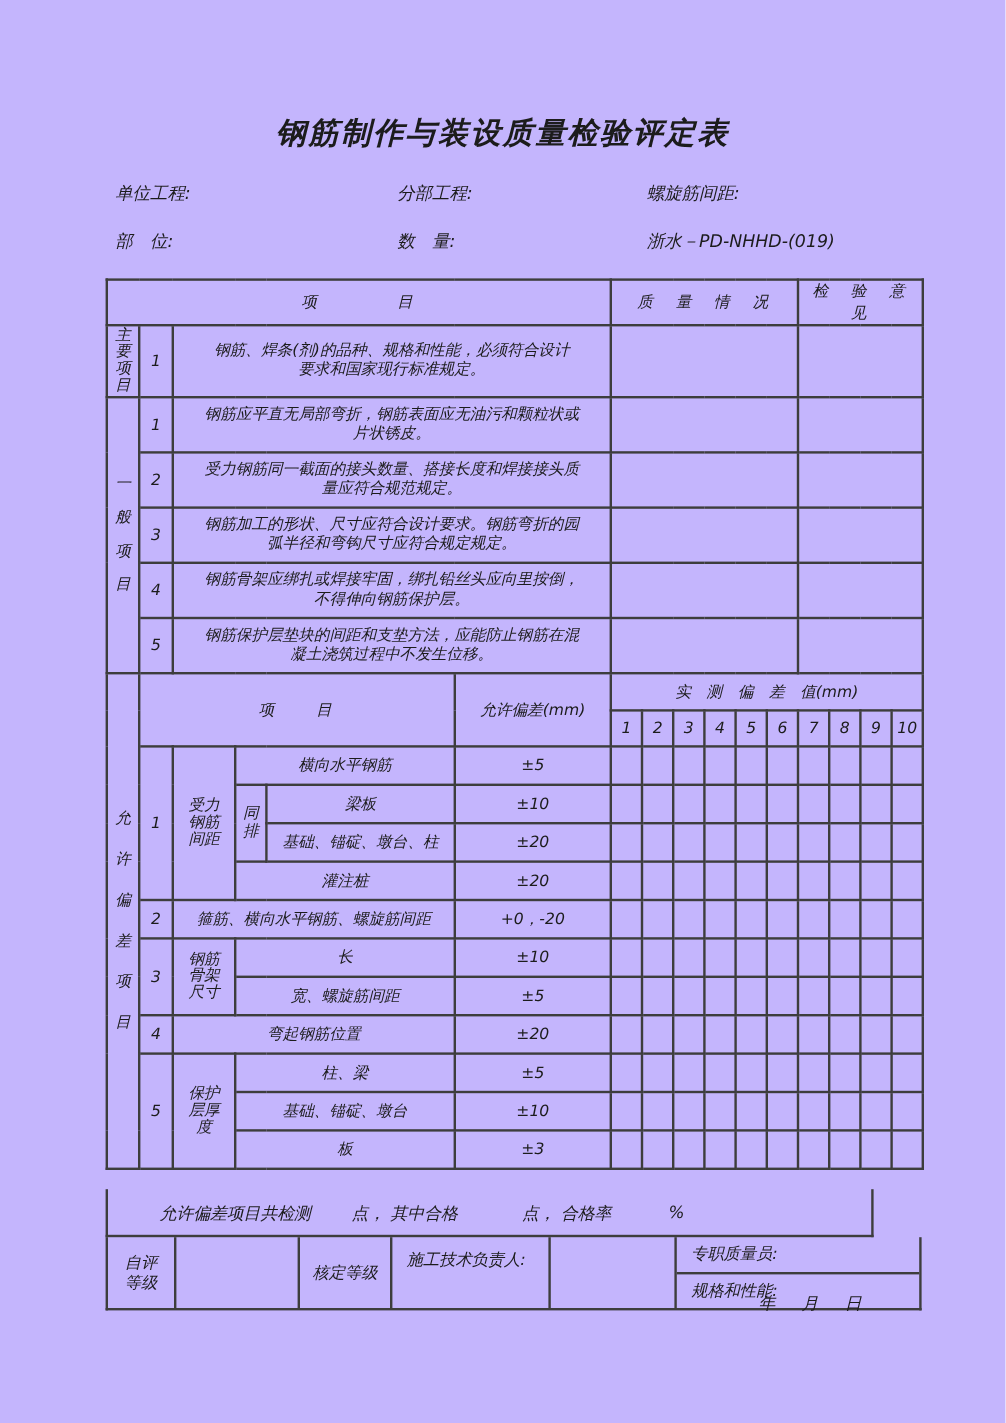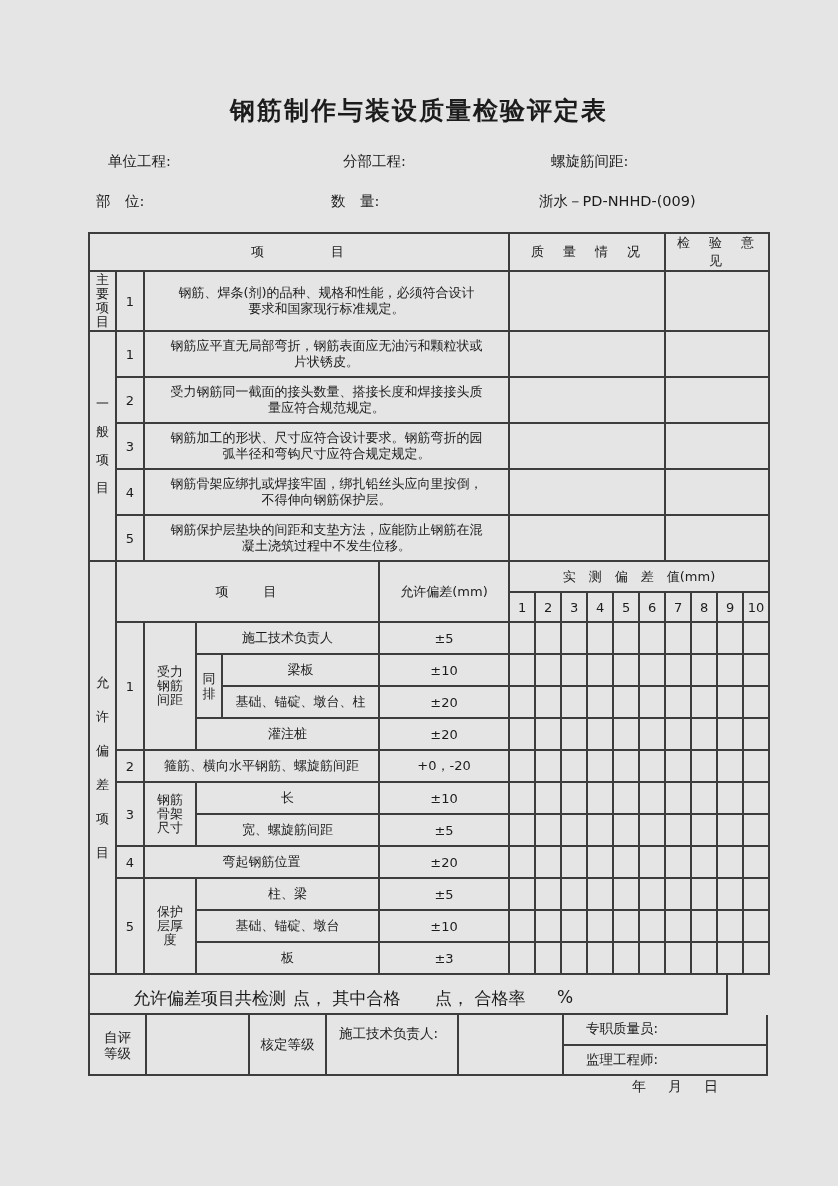--- a/index.html
+++ b/index.html
@@ -2,29 +2,29 @@
 <html><head>
 <meta charset="utf-8">
 <style>
   * { margin:0; padding:0; box-sizing:border-box; }
   html,body { background:#ffffff; }
   body {
     width:838px; height:1186px; position:relative;
     font-family:"DejaVu Sans", sans-serif;
     color:#1c1c1c;
   }
-  .page { position:absolute; inset:0; background:#e5e5e5; }
+  .page { position:absolute; inset:0; background:#c4b5fd;font-style:italic; }
 
   .form-title {
     position:absolute; top:94px; left:0; width:100%;
     text-align:center; font-size:25px; font-weight:bold; letter-spacing:2px;
   }
 
   .info span { position:absolute; font-size:14.5px; }
-  .i-r1 { top:152px;margin-left:12px; }
+  .i-r1 { top:152px; }
   .i-r2 { top:192px; }
   .i-c1 { left:96px; }
   .i-c2 { left:331px; }
   .i-c3 { left:539px; }
 
   .form { position:absolute; left:88px; top:232px; width:680px; }
 
   table.grid { border-collapse:collapse; table-layout:fixed; width:680px; }
   table.grid td {
     border:2px solid #3d3d3d; padding:0;
@@ -37,60 +37,61 @@
   td.vlab { white-space:pre-line; font-size:12.5px; line-height:14px; }
   td.vlab-wide { white-space:pre-line; font-size:13px; line-height:28px; }
   td.vlab-dev { white-space:pre-line; font-size:13px; line-height:34px; }
   td.desc { text-align:left; padding:3px 6px 3px 9px; white-space:pre-line; line-height:16px;border-radius:28px; }
   td.grp { white-space:pre-line; line-height:14px; font-size:12.5px; }
   td.sub { white-space:pre-line; line-height:15px; }
 
   .summary {
     position:relative; width:640px; height:40px;
     border:2px solid #3d3d3d; border-top:none;
-    font-size:17px;
+    font-size:14px;
+    margin-top:16px;
   }
   .summary span { position:absolute; top:12px; }
   .sm1{left:43px} .sm2{left:203px} .sm3{left:345px} .sm4{left:467px}
 
   .signature {
     display:flex; width:680px; height:61px;
     border:2px solid #3d3d3d; border-top:none;
     font-size:13.5px;
   }
   .sg-cell { border-left:2px solid #3d3d3d; height:100%; }
   .sg-cell:first-child { border-left:none; }
   .sg-self  { width:55px;  display:flex; align-items:center; justify-content:center; white-space:pre-line; text-align:center; line-height:16px; }
   .sg-b1    { width:103px; }
   .sg-tech  { width:132px; padding:10px 0 0 12px; }
   .sg-grade { width:77px;  display:flex; align-items:center; justify-content:center; }
   .sg-b2    { width:105px; }
   .sg-stack { flex:1; display:flex; flex-direction:column; }
-  .sg-stack > div { flex:1; display:flex; align-items:center; padding-left:22px; }
+  .sg-stack > div { flex:1; display:flex; align-items:center; padding-left:12px; }
   .sg-stack > div:first-child { border-bottom:2px solid #3d3d3d; }
 
   .date-line {
     position:absolute; left:88px; top:1078px; width:680px;
     text-align:right; padding-right:46px; font-size:14px; letter-spacing:4px;
   }
 </style>
 </head>
 <body>
 
 <div class="page">
 
   <div class="form-title">钢筋制作与装设质量检验评定表</div>
 
   <div class="info">
     <span class="i-r1 i-c1">单位工程:</span>
     <span class="i-r1 i-c2">分部工程:</span>
     <span class="i-r1 i-c3">螺旋筋间距:</span>
     <span class="i-r2 i-c1">部　位:</span>
     <span class="i-r2 i-c2">数　量:</span>
-    <span class="i-r2 i-c3">浙水－PD-NHHD-(009)</span>
+    <span class="i-r2 i-c3">浙水－PD-NHHD-(019)</span>
   </div>
 
   <div class="form">
     <table class="grid">
       <colgroup>
         <col style="width:27px">
           <col style="width:28px">
           <col style="width:52px">
         <col style="width:26px">
           <col style="width:157px">
@@ -188,21 +189,21 @@
         <td>8</td>
         <td>9</td>
         <td>10</td>
       </tr>
 
       <tr class="h32">
         <td rowspan="4">1</td>
         <td rowspan="4" class="grp">受力
 钢筋
 间距</td>
-        <td colspan="2">施工技术负责人</td>
+        <td colspan="2">横向水平钢筋</td>
         <td>±5</td>
       <td></td>
             <td></td>
             <td></td>
             <td></td>
             <td></td>
             <td></td>
             <td></td>
             <td></td>
             <td></td>
@@ -376,20 +377,20 @@
 
     <div class="signature">
       <div class="sg-cell sg-self">自评
 等级</div>
       <div class="sg-cell sg-b1"></div>
       <div class="sg-cell sg-grade">核定等级</div>
       <div class="sg-cell sg-tech">施工技术负责人:</div>
       <div class="sg-cell sg-b2"></div>
       <div class="sg-cell sg-stack">
         <div>专职质量员:</div>
-        <div>监理工程师:</div>
+        <div>规格和性能:</div>
       </div>
     </div>
   </div>
 
   <div class="date-line">年　月　日</div>
 
 </div>
 
 </body></html>

